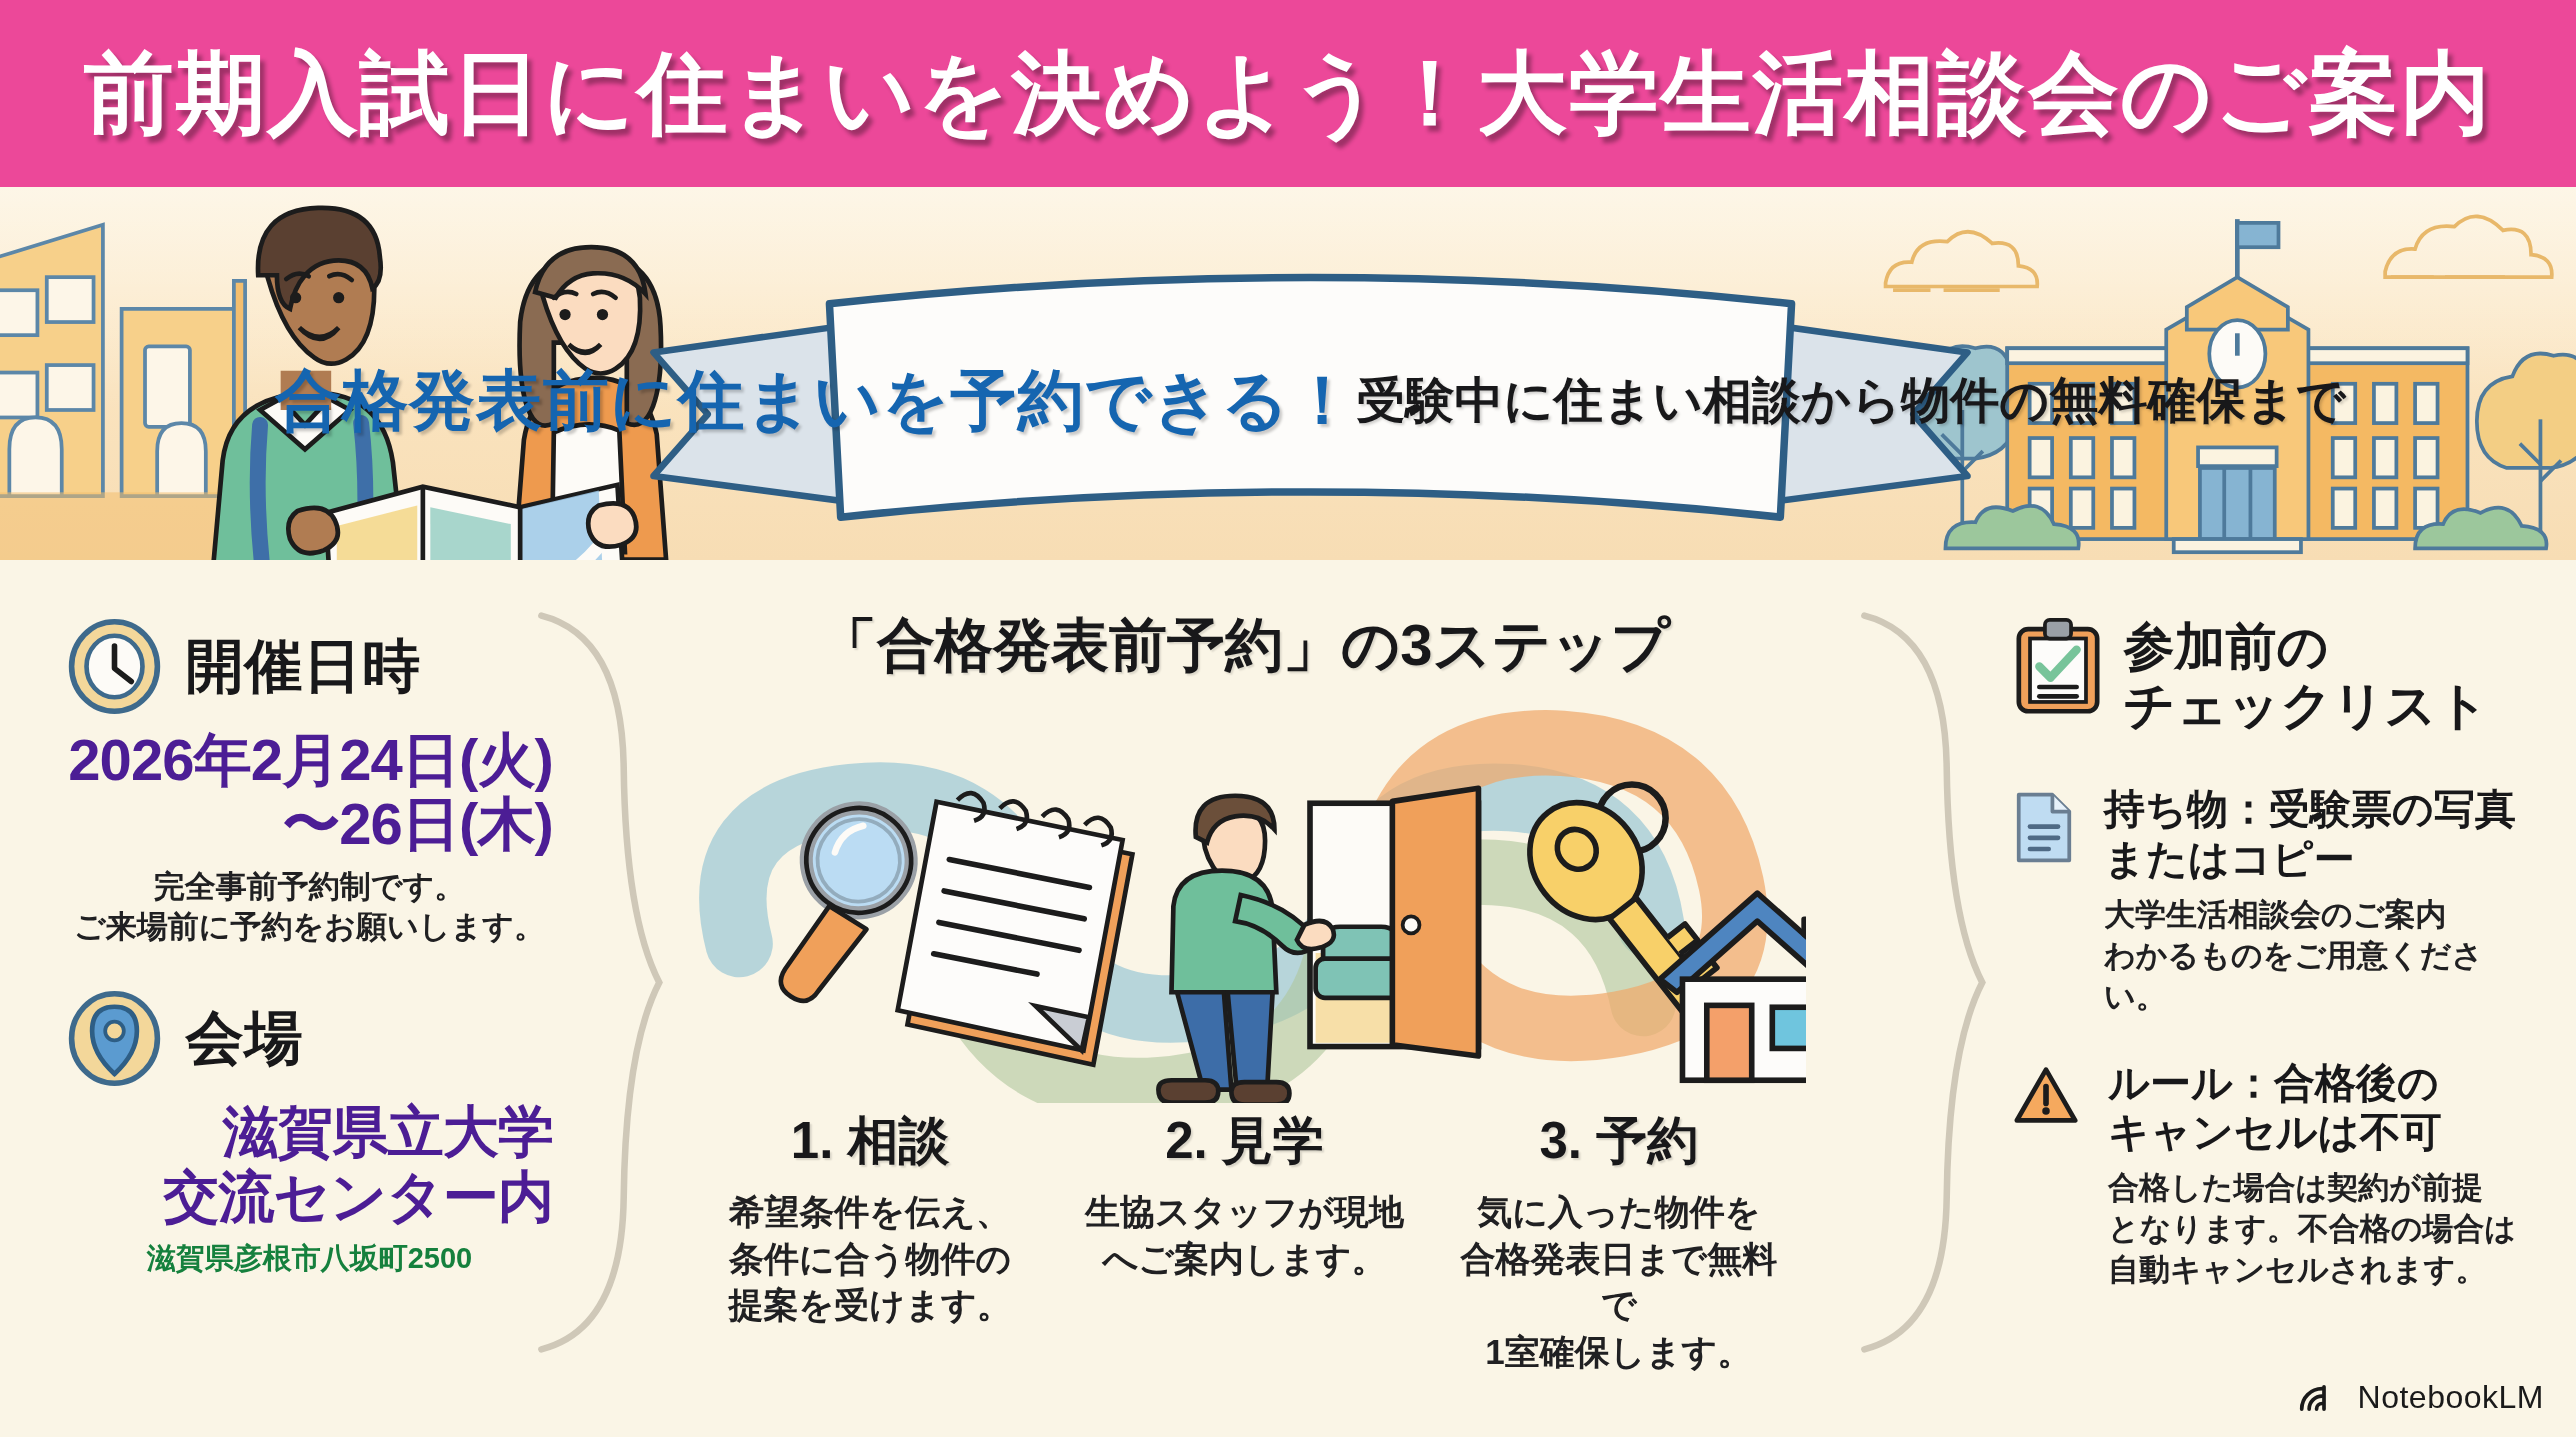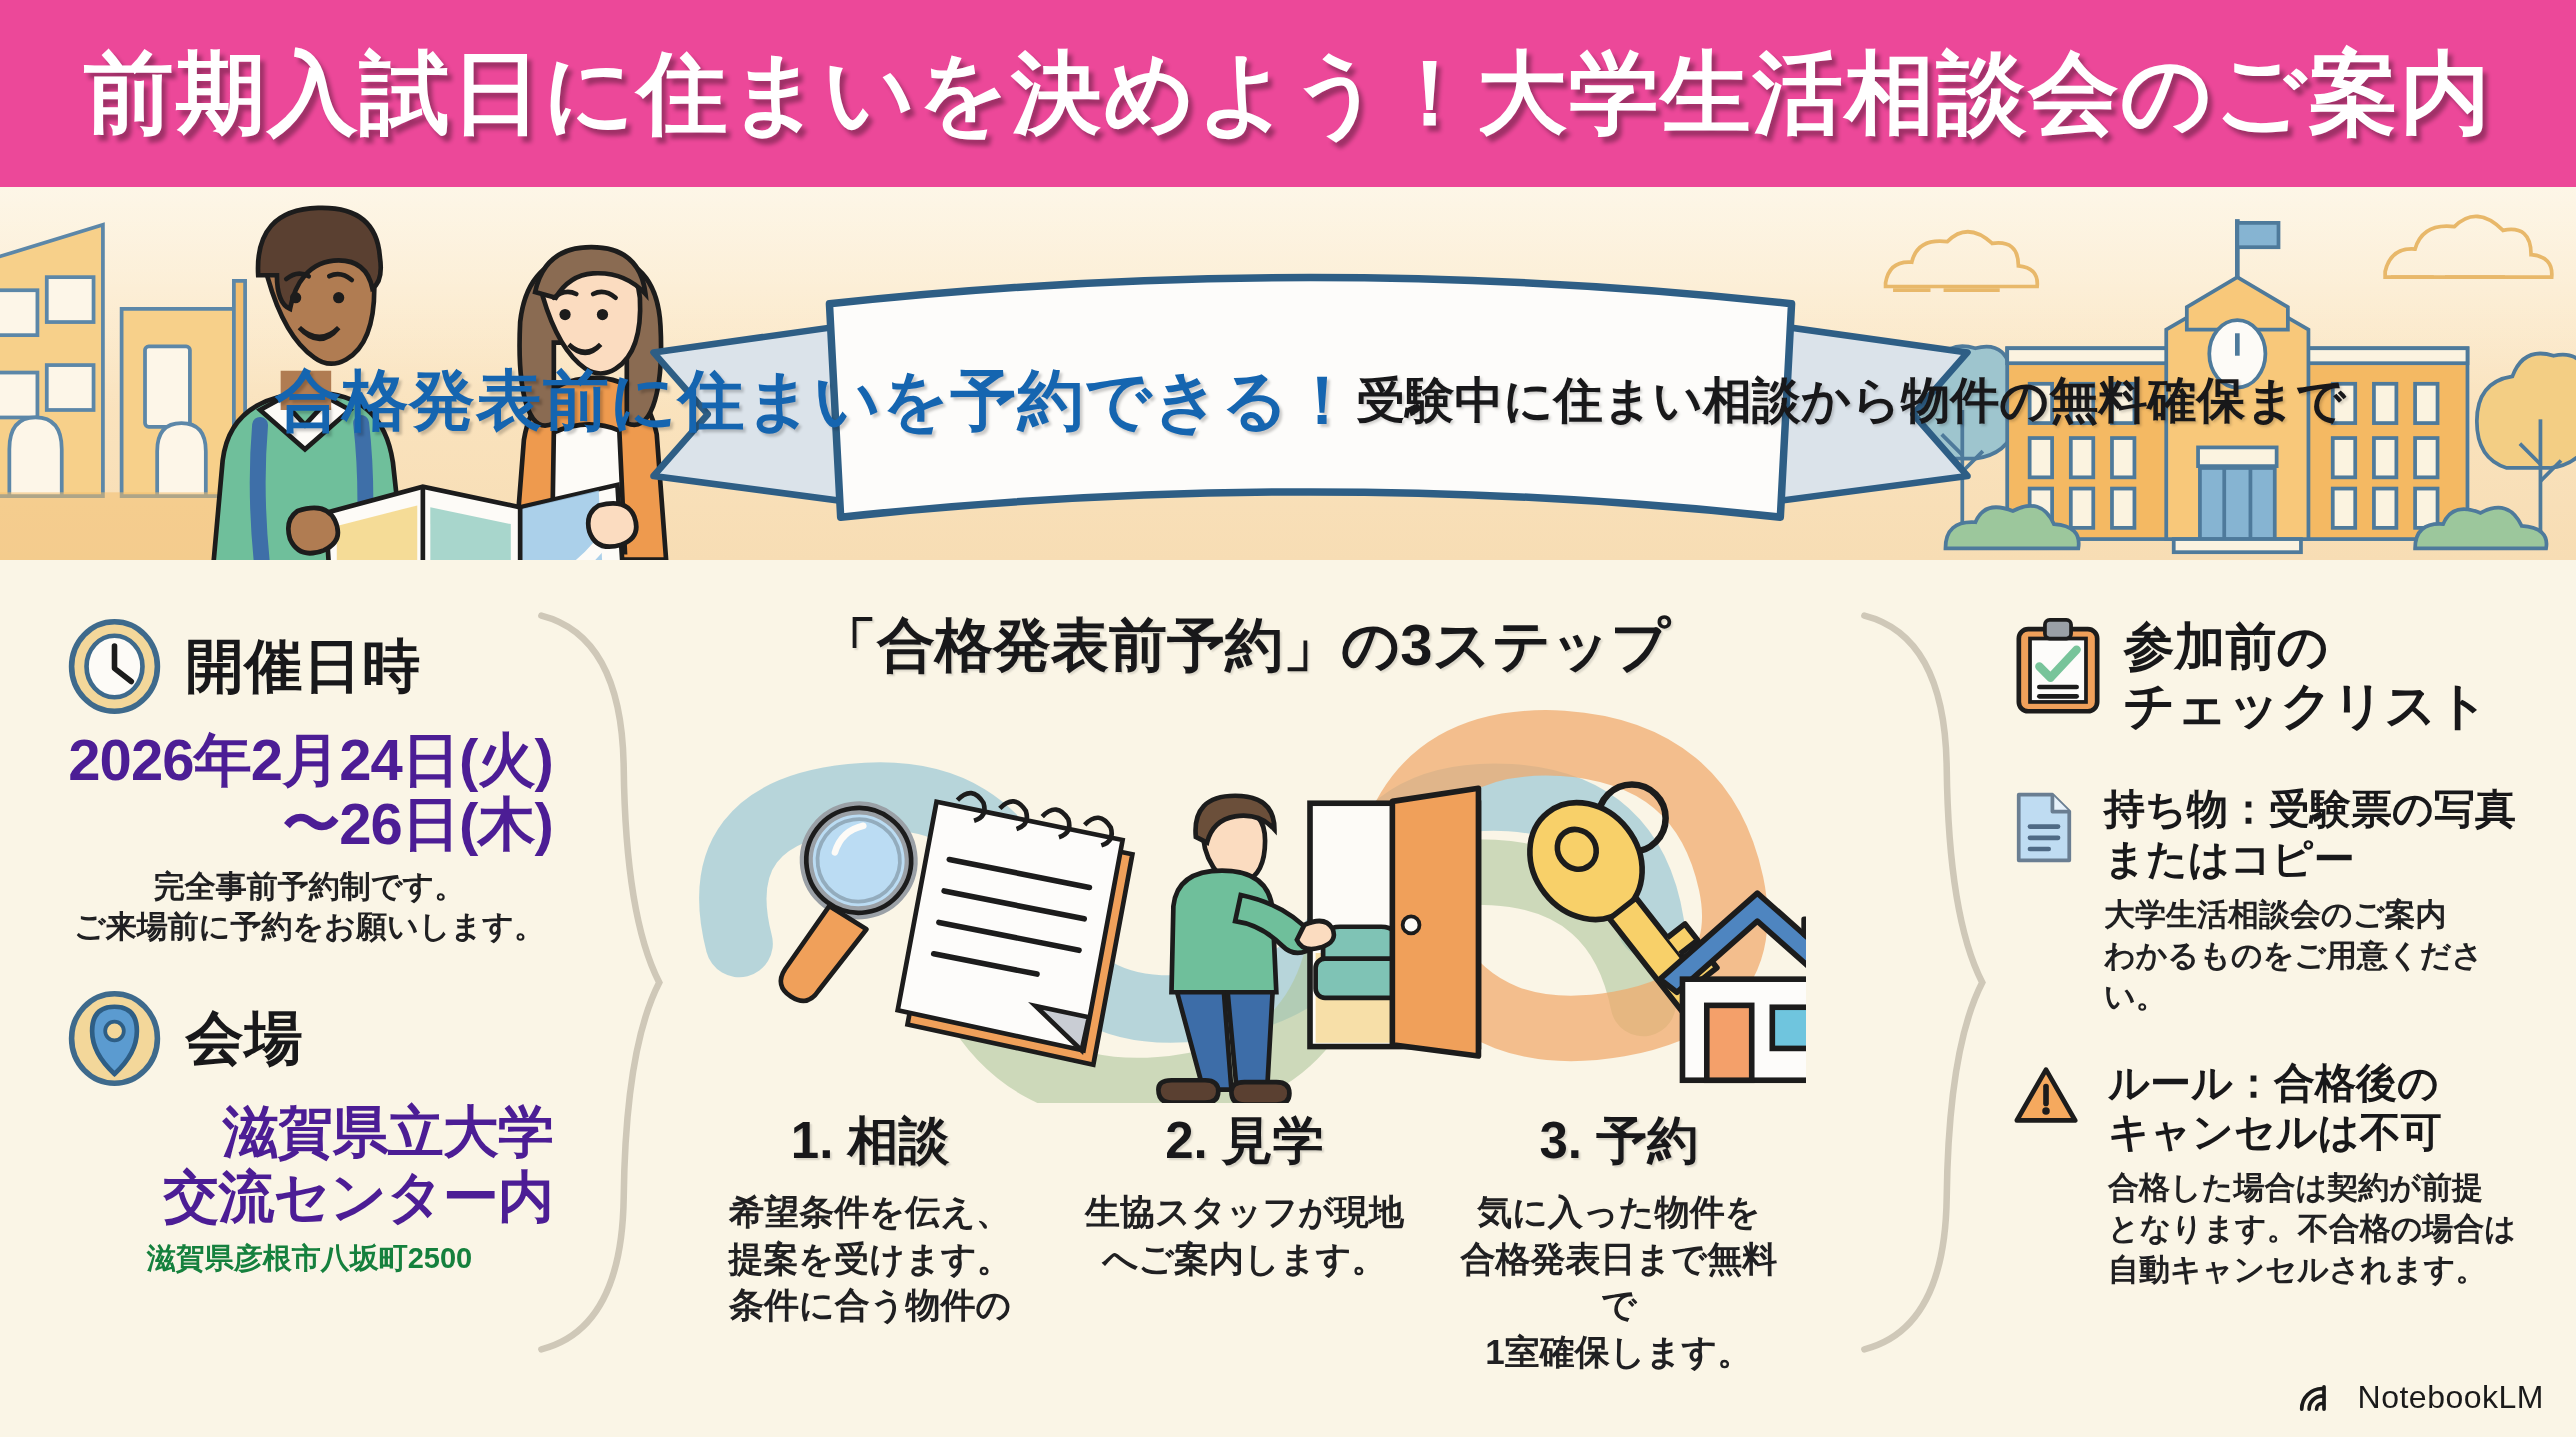--- a/index.html
+++ b/index.html
@@ -407,22 +407,22 @@
           </g>
         </g>
       </svg>
     </div>
 
     <div class="steps-labels">
       <div class="step-col">
         <div class="step-title">1. 相談</div>
         <div class="step-desc">
           <div>希望条件を伝え、</div>
+            <div>条件に合う物件の</div>
             <div>提案を受けます。</div>
-            <div>条件に合う物件の</div>
         </div>
       </div>
       <div class="step-col">
         <div class="step-title">2. 見学</div>
         <div class="step-desc">
           <div>生協スタッフが現地</div>
             <div>へご案内します。</div>
         </div>
       </div>
       <div class="step-col">

